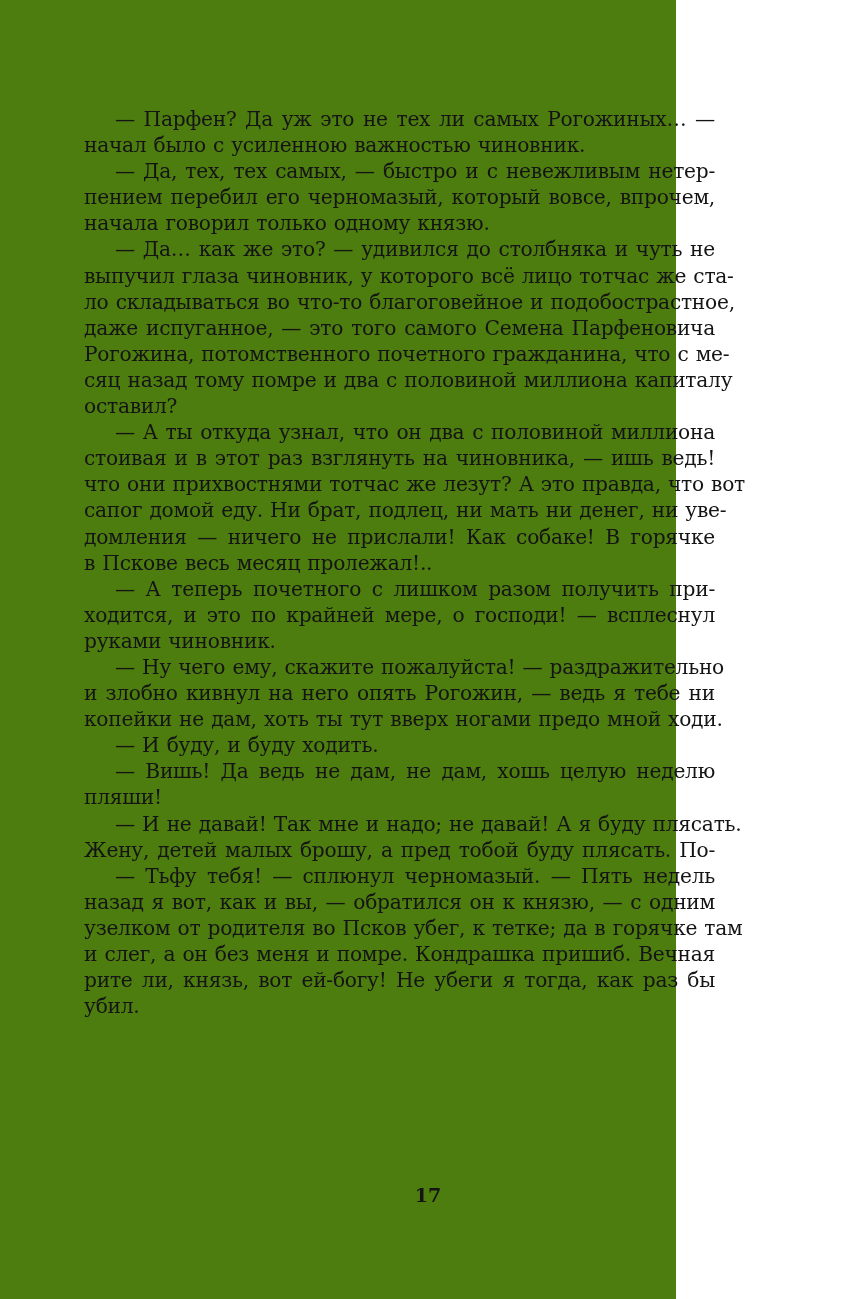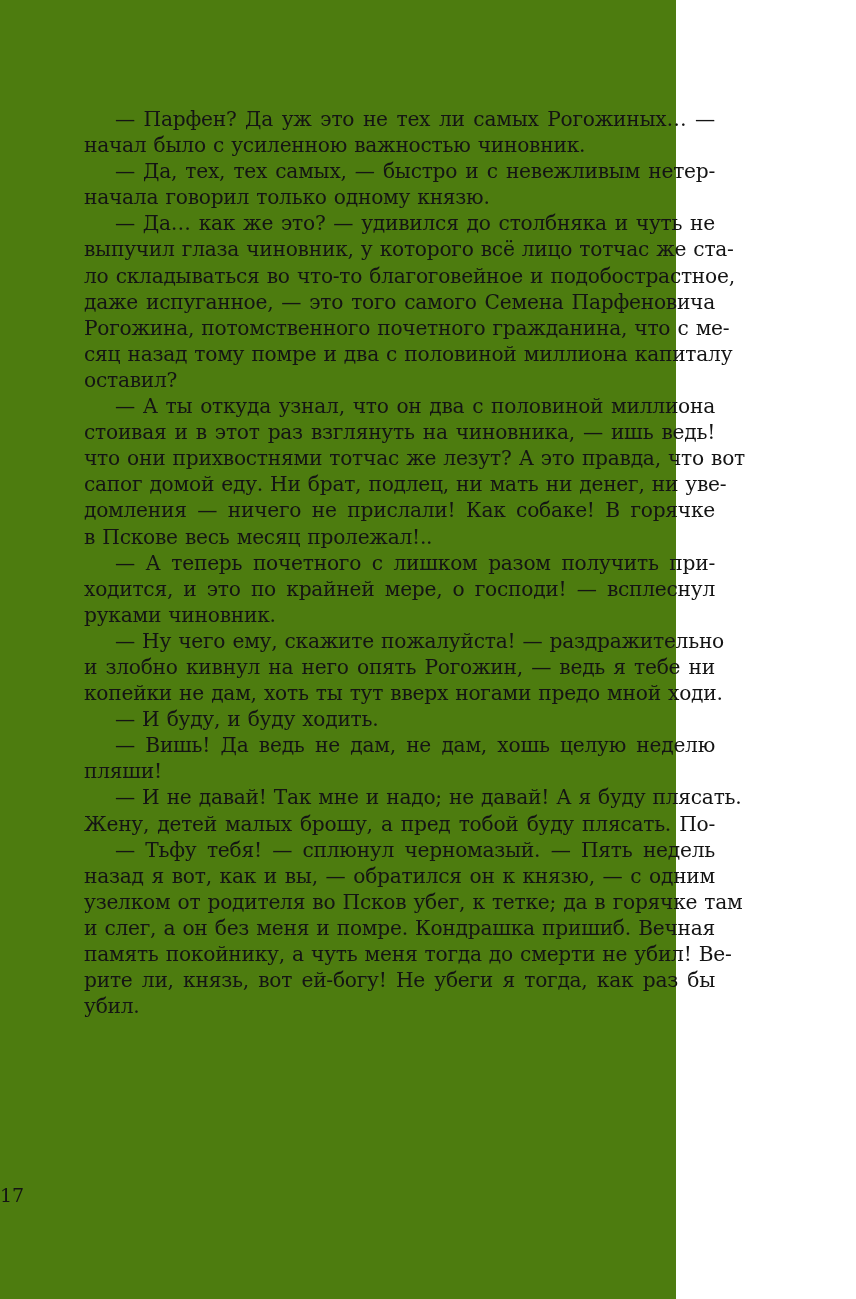--- a/index.html
+++ b/index.html
@@ -44,39 +44,41 @@
       padding-left: 31px;
     }
     .line.last {
       text-align-last: left;
     }
     .page-number {
       position: absolute;
       left: 0;
       width: 856px;
       top: 1184px;
+      text-align: center;
       font-family: "DejaVu Serif", "Liberation Serif", serif;
-      font-weight: normal;
+      font-weight: bold;
       font-size: 19px;
       color: #141414;
     }
   </style>
 </head>
 <body>
 
 <div class="page">
   <div class="text-column">
 
     <div>
       <span class="line indent">— Парфен? Да уж это не тех ли самых Рогожиных… —</span>
       <span class="line last">начал было с усиленною важностью чиновник.</span>
     </div>
 
     <div>
       <span class="line indent">— Да, тех, тех самых, — быстро и с невежливым нетер-</span>
+      <span class="line">пением перебил его черномазый, который вовсе, впрочем,</span>
       <span class="line last">начала говорил только одному князю.</span>
     </div>
 
     <div>
       <span class="line indent">— Да… как же это? — удивился до столбняка и чуть не</span>
       <span class="line">выпучил глаза чиновник, у которого всё лицо тотчас же ста-</span>
       <span class="line">ло складываться во что-то благоговейное и подобострастное,</span>
       <span class="line">даже испуганное, — это того самого Семена Парфеновича</span>
       <span class="line">Рогожина, потомственного почетного гражданина, что с ме-</span>
       <span class="line">сяц назад тому помре и два с половиной миллиона капиталу</span>
@@ -116,21 +118,20 @@
     <div>
       <span class="line indent">— И не давай! Так мне и надо; не давай! А я буду плясать.</span>
       <span class="line">Жену, детей малых брошу, а пред тобой буду плясать. По-</span>
     </div>
 
     <div>
       <span class="line indent">— Тьфу тебя! — сплюнул черномазый. — Пять недель</span>
       <span class="line">назад я вот, как и вы, — обратился он к князю, — с одним</span>
       <span class="line">узелком от родителя во Псков убег, к тетке; да в горячке там</span>
       <span class="line">и слег, а он без меня и помре. Кондрашка пришиб. Вечная</span>
-      <span class="line">память покойнику, а чуть меня тогда до смерти не убил! Ве-</span>
       <span class="line">рите ли, князь, вот ей-богу! Не убеги я тогда, как раз бы</span>
       <span class="line last">убил.</span>
     </div>
 
   </div>
 
   <div class="page-number">17</div>
 </div>
 
 </body></html>

